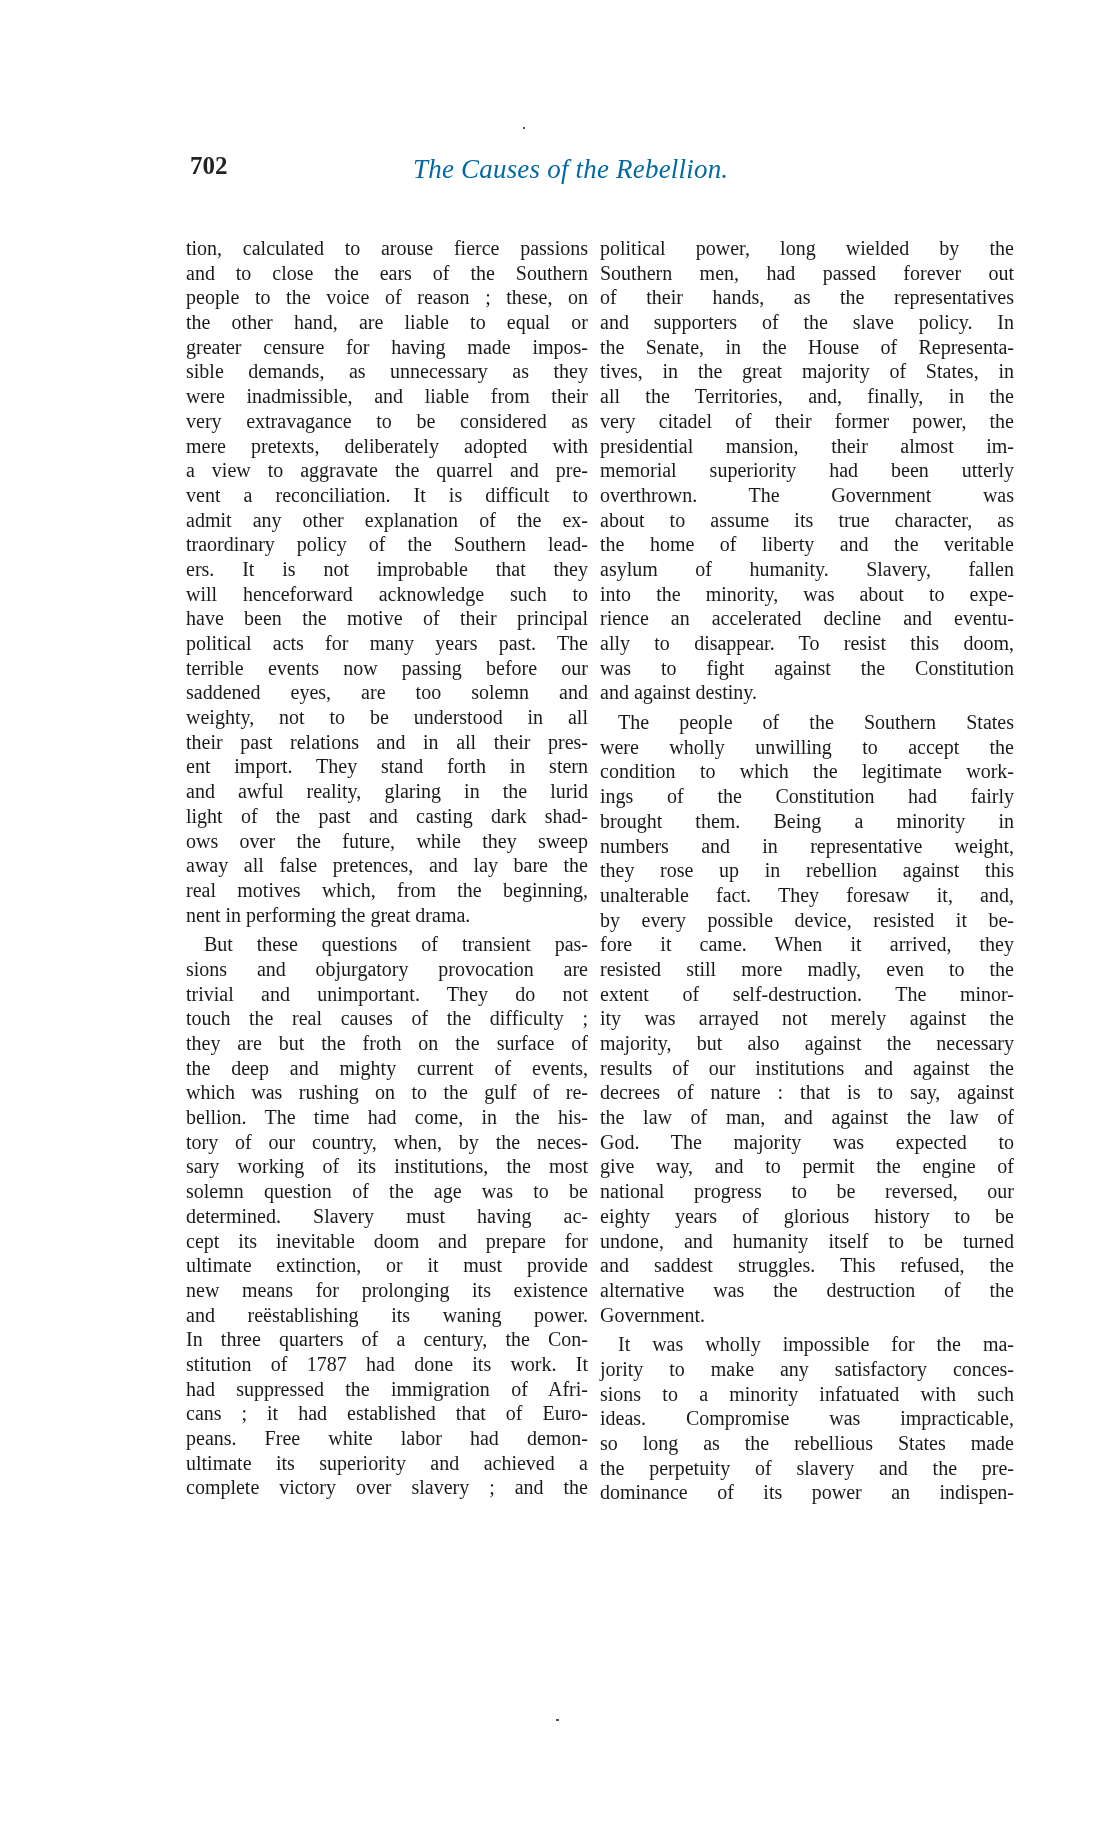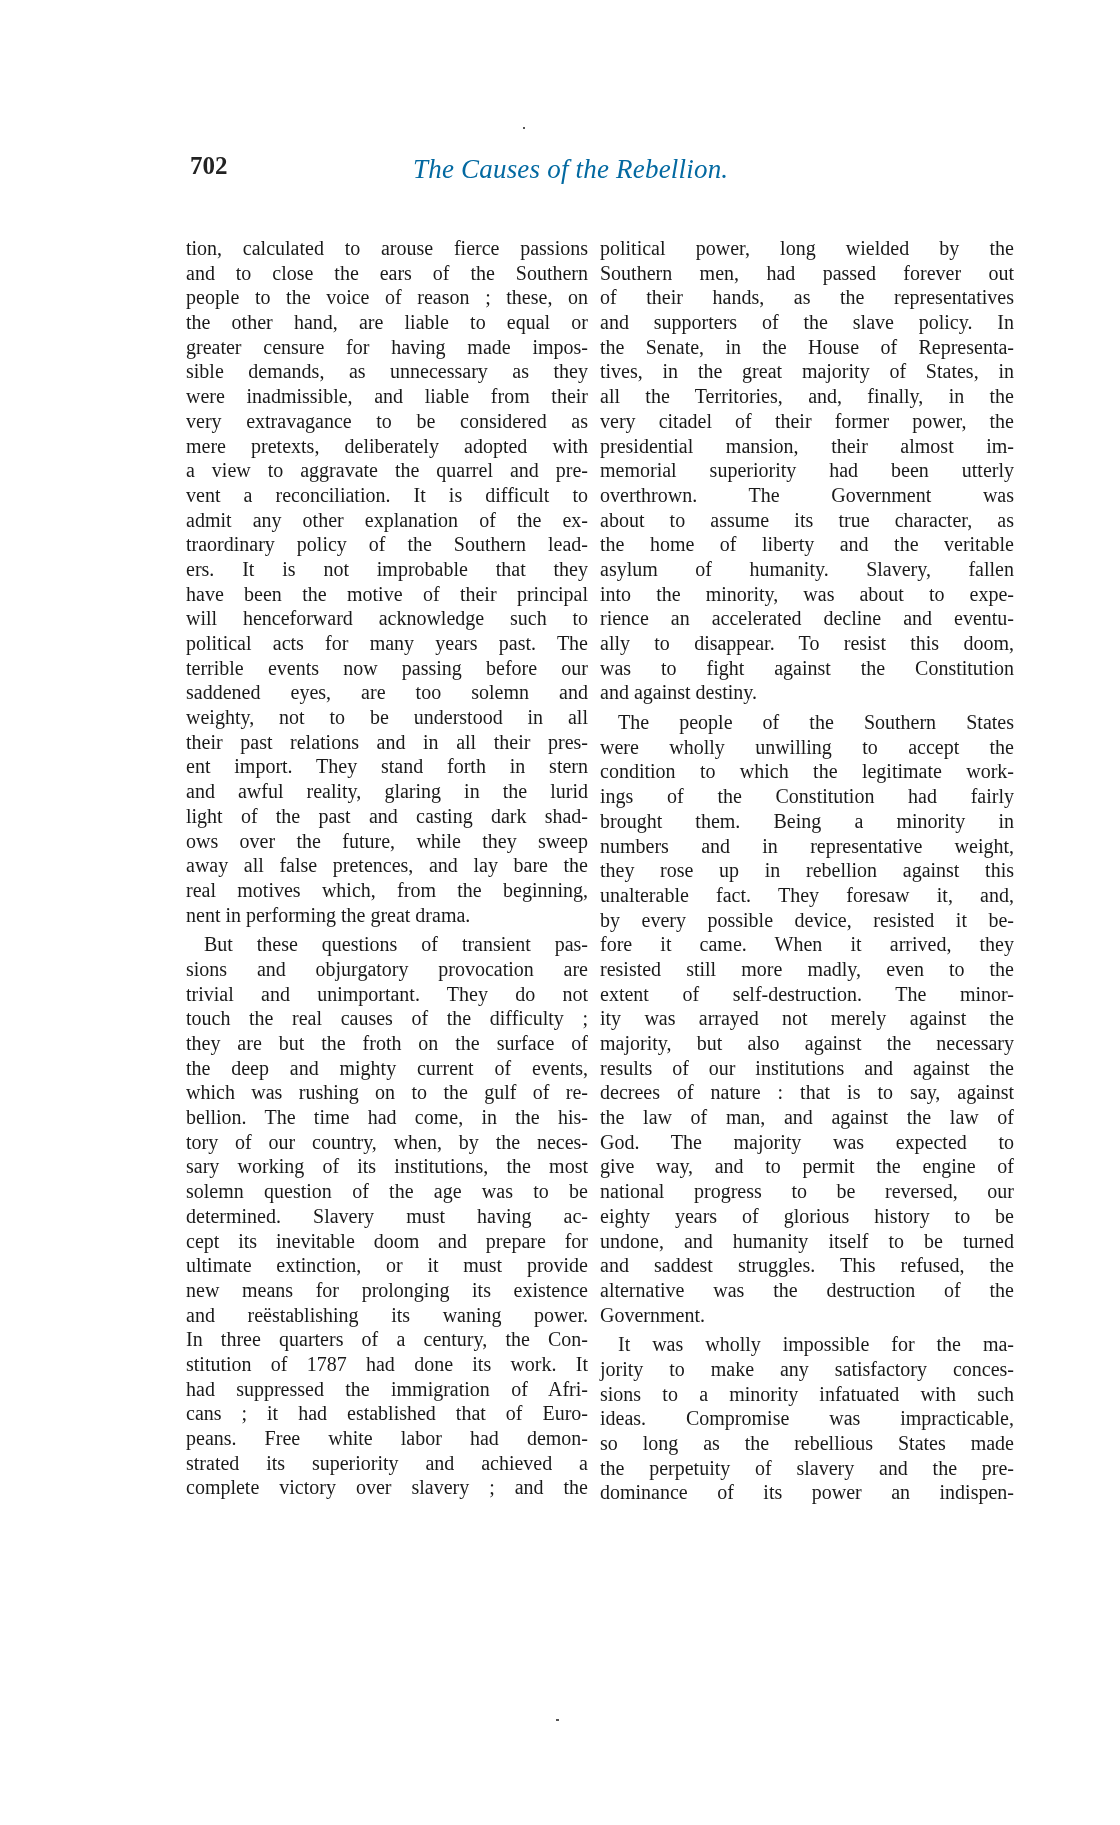--- a/index.html
+++ b/index.html
@@ -51,22 +51,22 @@
         <span class="line">greater censure for having made impos-</span>
         <span class="line">sible demands, as unnecessary as they</span>
         <span class="line">were inadmissible, and liable from their</span>
         <span class="line">very extravagance to be considered as</span>
         <span class="line">mere pretexts, deliberately adopted with</span>
         <span class="line">a view to aggravate the quarrel and pre-</span>
         <span class="line">vent a reconciliation.  It is difficult to</span>
         <span class="line">admit any other explanation of the ex-</span>
         <span class="line">traordinary policy of the Southern lead-</span>
         <span class="line">ers.  It is not improbable that they</span>
+        <span class="line">will henceforward acknowledge such to</span>
         <span class="line">have been the motive of their principal</span>
-        <span class="line">will henceforward acknowledge such to</span>
         <span class="line">political acts for many years past.  The</span>
         <span class="line">terrible events now passing before our</span>
         <span class="line">saddened eyes, are too solemn and</span>
         <span class="line">weighty, not to be understood in all</span>
         <span class="line">their past relations and in all their pres-</span>
         <span class="line">ent import.  They stand forth in stern</span>
         <span class="line">and awful reality, glaring in the lurid</span>
         <span class="line">light of the past and casting dark shad-</span>
         <span class="line">ows over the future, while they sweep</span>
         <span class="line">away all false pretences, and lay bare the</span>
@@ -89,21 +89,21 @@
         <span class="line">determined.  Slavery must having ac-</span>
         <span class="line">cept its inevitable doom and prepare for</span>
         <span class="line">ultimate extinction, or it must provide</span>
         <span class="line">new means for prolonging its existence</span>
         <span class="line">and reëstablishing its waning power.</span>
         <span class="line">In three quarters of a century, the Con-</span>
         <span class="line">stitution of 1787 had done its work.  It</span>
         <span class="line">had suppressed the immigration of Afri-</span>
         <span class="line">cans ;  it had established that of Euro-</span>
         <span class="line">peans.  Free white labor had demon-</span>
-        <span class="line">strated its superiority and achieved a</span>
+        <span class="line">ultimate its superiority and achieved a</span>
         <span class="line">complete victory over slavery ; and the</span>
       </div>
     </div>
   <div class="column col-right" id="col-1">
       <div class="paragraph">
         <span class="line">political power, long wielded by the</span>
         <span class="line">Southern men, had passed forever out</span>
         <span class="line">of their hands, as the representatives</span>
         <span class="line">and supporters of the slave policy.  In</span>
         <span class="line">the Senate, in the House of Representa-</span>

